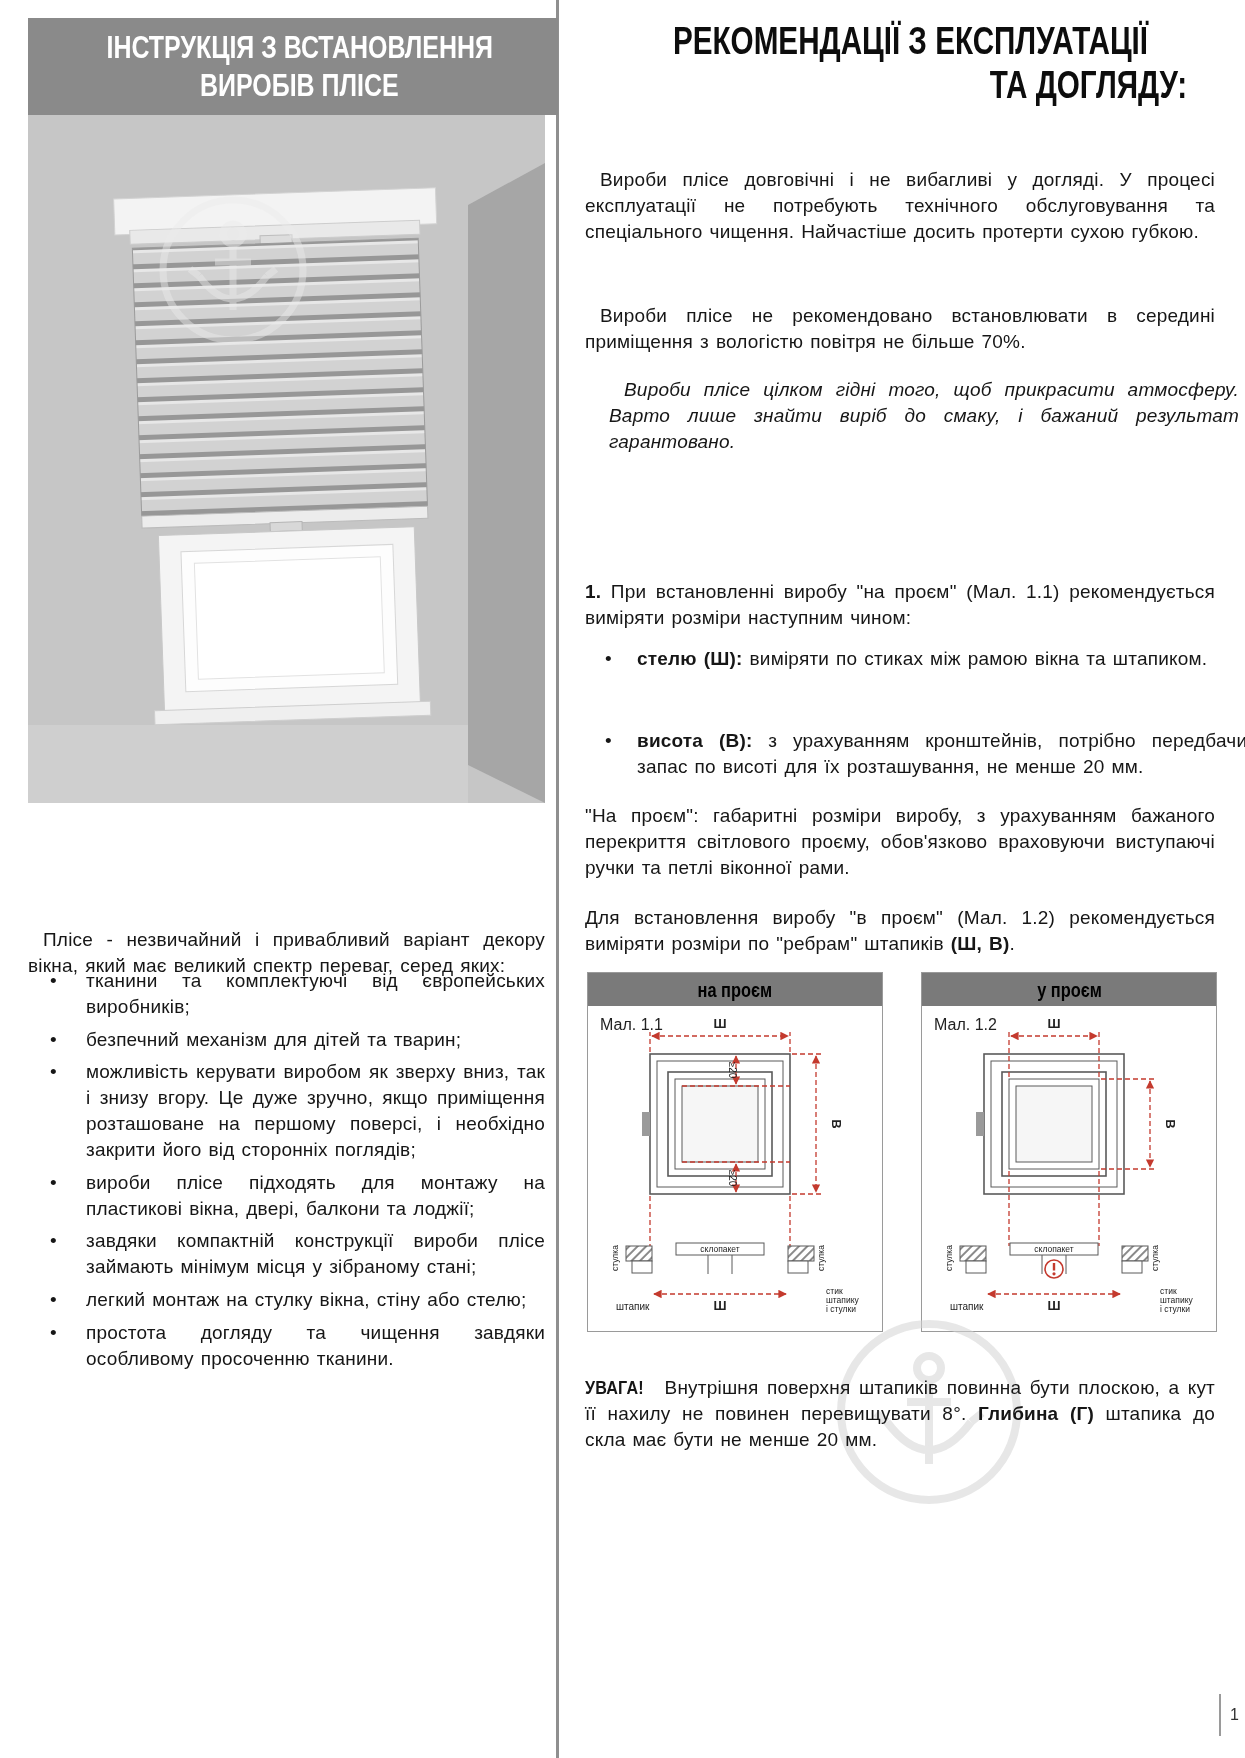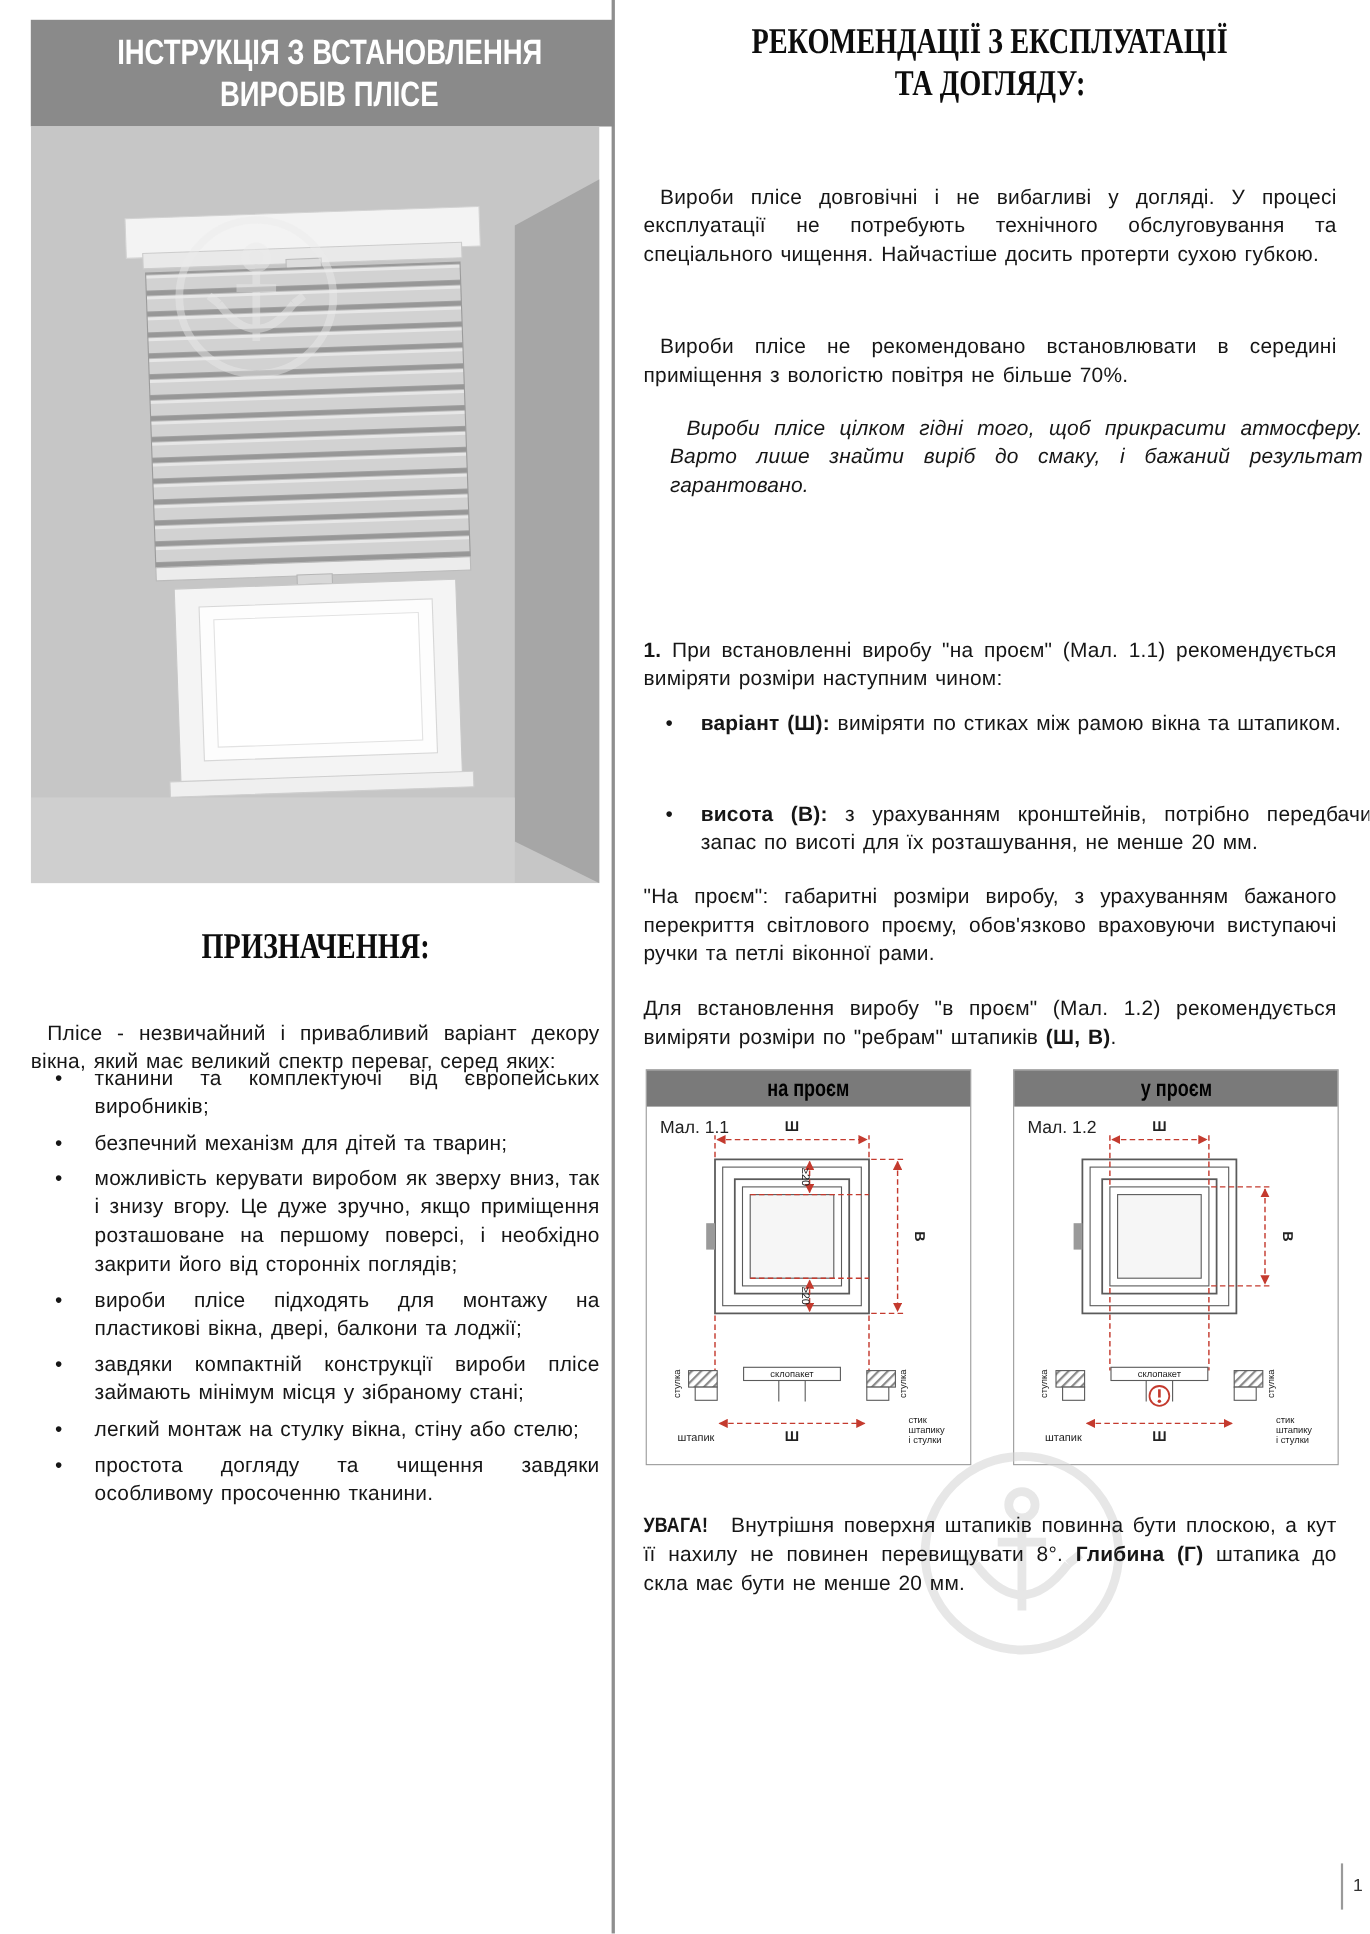--- a/index.html
+++ b/index.html
@@ -2,21 +2,21 @@
 <html><head>
 <meta charset="utf-8">
 <style>
   html,body{margin:0;padding:0;background:#ffffff;}
   .page{position:relative;width:1245px;height:1758px;background:#ffffff;
         font-family:"Liberation Sans","DejaVu Sans",sans-serif;color:#161616;overflow:hidden;}
   .abs{position:absolute;}
   .divider{position:absolute;left:556px;top:0;width:3px;height:1758px;background:#8f8f8f;}
 
   
-  .heading{font-weight:800;text-align:center;color:#0d0d0d;font-size:33px;line-height:1.15;font-family:Liberation Serif, serif;}
+  .heading{font-weight:800;text-align:right;color:#0d0d0d;font-size:38px;line-height:1.15;}
   .squeeze{display:inline-block;transform:scaleX(0.78);transform-origin:50% 50%;white-space:nowrap;}
 
   
   .banner{position:absolute;left:28px;top:18px;width:517px;height:97px;background:#8a8a8a;
           display:flex;flex-direction:column;align-items:center;justify-content:center;
           color:#ffffff;font-weight:800;font-size:32px;line-height:1.18;text-align:center;padding-left:13px;}
 
   
   .txt{font-size:19px;line-height:1.36;text-align:justify;letter-spacing:0.2px;word-spacing:1.5px;color:#161616;}
   .indent{text-indent:15px;}
@@ -90,23 +90,20 @@
         <circle r="70"></circle>
         <circle cy="-36" r="10"></circle>
         <path d="M0,-26 L0,40"></path>
         <path d="M-18,-8 L18,-8"></path>
         <path d="M-34,6 Q0,52 34,6"></path>
         <path d="M-34,6 l-9,-7 M34,6 l9,-7"></path>
       </g>
     </svg>
   </div>
 
-  <div class="abs heading" style="left:28px;top:843px;width:517px;">
-    <span class="squeeze">ПРИЗНАЧЕННЯ:</span>
-  </div>
 
   <p class="abs txt indent" style="left:28px;top:908px;width:517px;">Плісе - незвичайний і привабливий варіант декору вікна, який має великий спектр переваг, серед яких:</p>
 
   <div class="abs blist" style="left:28px;top:968px;width:517px;">
     <div class="item txt"><span>тканини та комплектуючі від європейських виробників;</span></div>
     <div class="item txt"><span>безпечний механізм для дітей та тварин;</span></div>
     <div class="item txt"><span>можливість керувати виробом як зверху вниз, так і знизу вгору. Це дуже зручно, якщо приміщення розташоване на першому поверсі, і необхідно закрити його від сторонніх поглядів;</span></div>
     <div class="item txt"><span>вироби плісе підходять для монтажу на пластикові вікна, двері, балкони та лоджії;</span></div>
     <div class="item txt"><span>завдяки компактній конструкції вироби плісе займають мінімум місця у зібраному стані;</span></div>
     <div class="item txt"><span>легкий монтаж на стулку вікна, стіну або стелю;</span></div>
@@ -123,21 +120,21 @@
   <p class="abs txt indent" style="left:585px;top:284px;width:630px;">Вироби плісе не рекомендовано встановлювати в середині приміщення з вологістю повітря не більше 70%.</p>
 
   <p class="abs txt indent italic" style="left:585px;top:358px;width:630px;margin-left:24px;">Вироби плісе цілком гідні того, щоб прикрасити атмосферу. Варто лише знайти виріб до смаку, і бажаний результат гарантовано.</p>
 
 
   <p class="abs txt" style="left:585px;top:560px;width:630px;">
     <b>1.</b><span> При встановленні виробу "на проєм" (Мал. 1.1) рекомендується виміряти розміри наступним чином:</span>
   </p>
 
   <div class="abs rbullet txt" style="left:585px;top:646px;width:630px;">
-    <b>варіант (Ш):</b><span> виміряти по стиках між рамою вікна та штапиком.</span>
+    <b>стелю (Ш):</b><span> виміряти по стиках між рамою вікна та штапиком.</span>
   </div>
 
   <div class="abs rbullet txt" style="left:585px;top:702px;width:630px;">
     <b>висота (В):</b><span> з урахуванням кронштейнів, потрібно передбачити запас по висоті для їх розташування, не менше 20 мм.</span>
   </div>
 
   <p class="abs txt" style="left:585px;top:784px;width:630px;">"На проєм": габаритні розміри виробу, з урахуванням бажаного перекриття світлового проєму, обов'язково враховуючи виступаючі ручки та петлі віконної рами.</p>
 
   <p class="abs txt" style="left:585px;top:886px;width:630px;">
     <span>Для встановлення виробу "в проєм" (Мал. 1.2) рекомендується виміряти розміри по "ребрам" штапиків </span><b>(Ш, В)</b><span>.</span>

